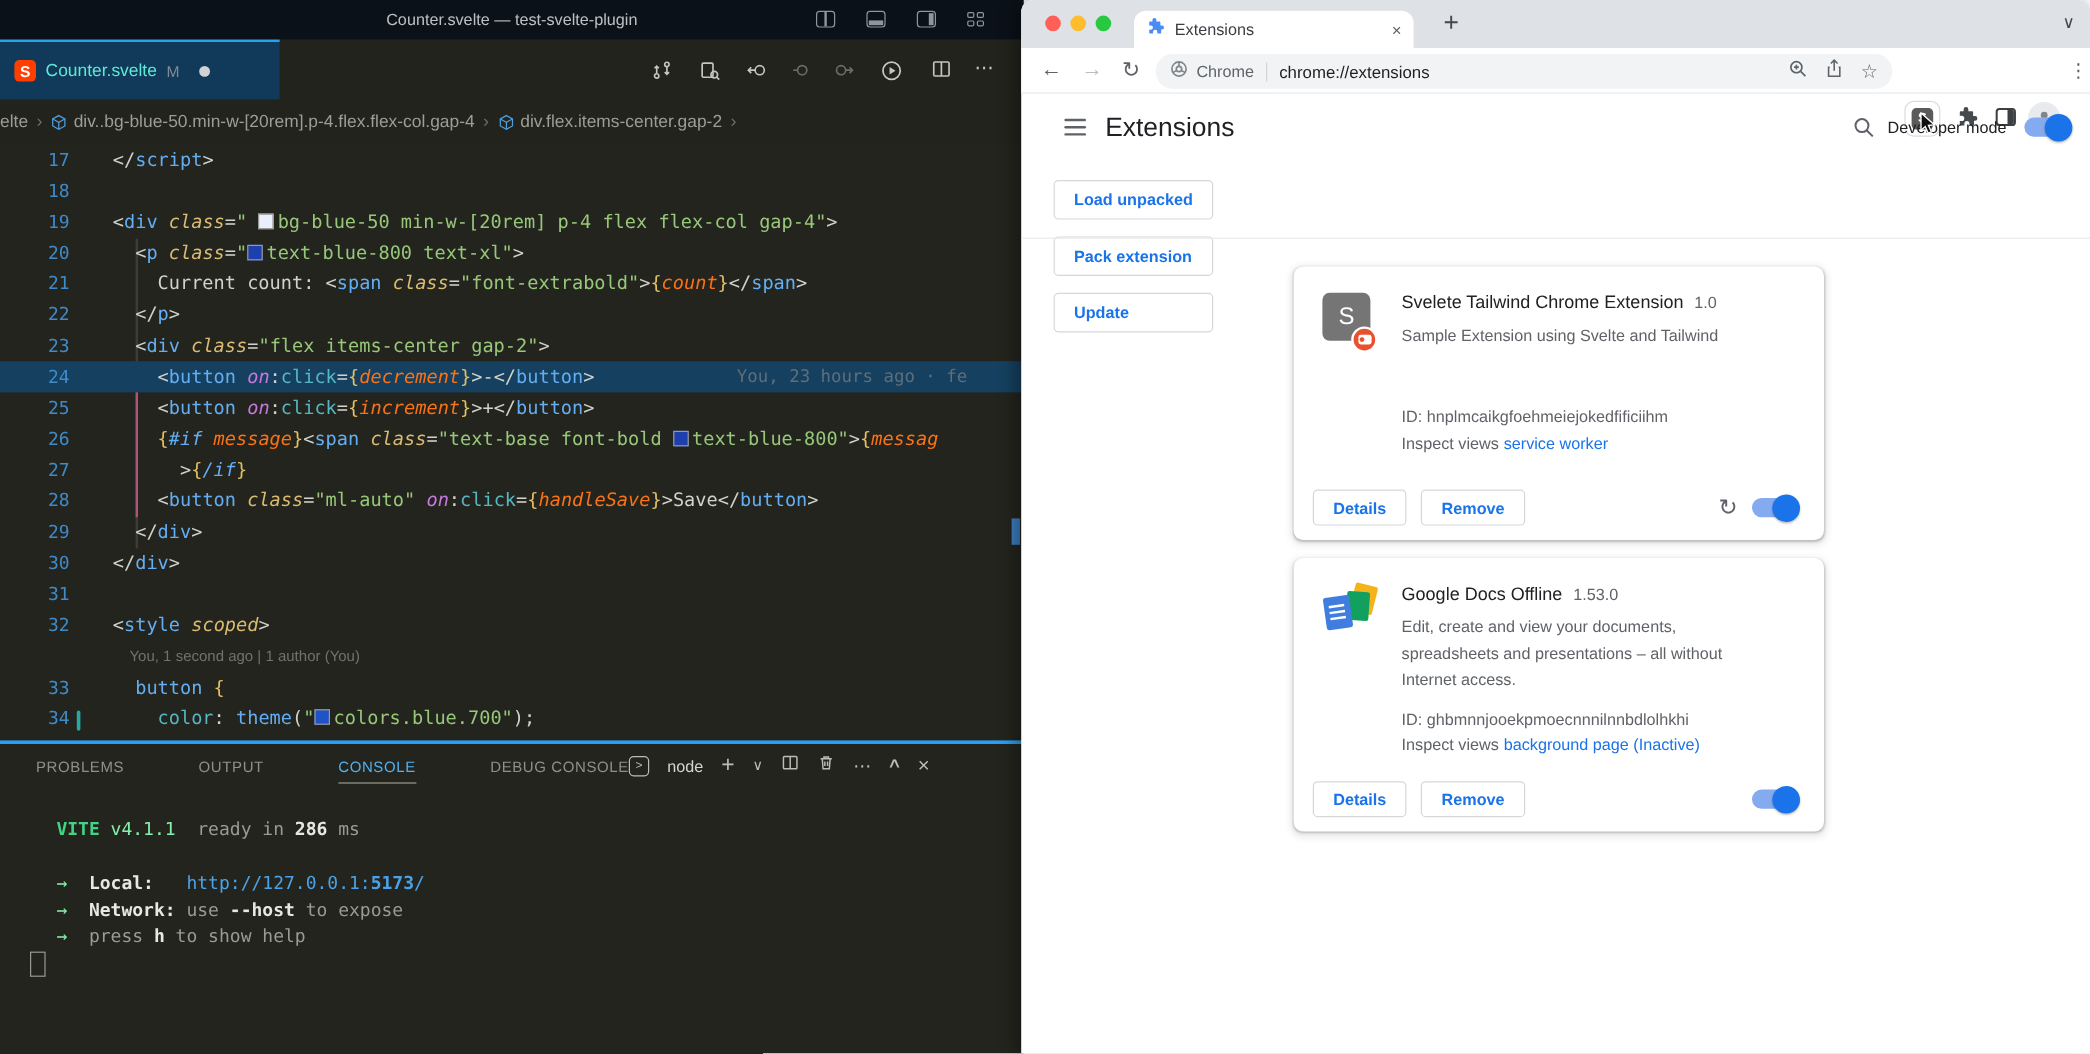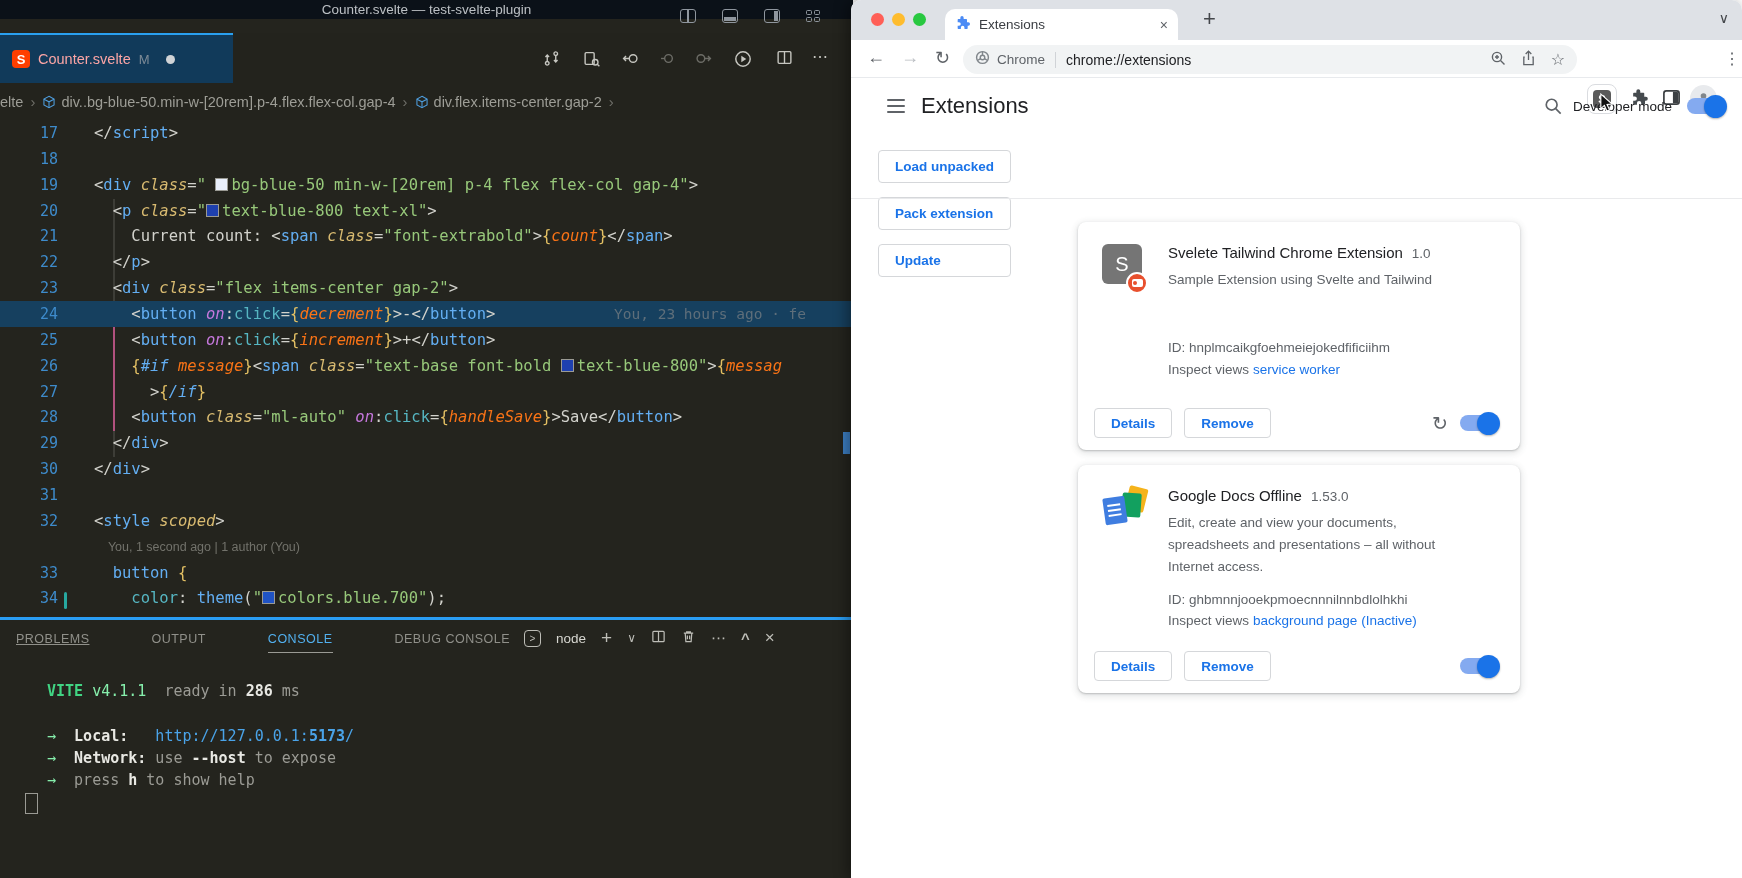--- a/index.html
+++ b/index.html
@@ -3,37 +3,37 @@
 <meta charset="utf-8">
 <style>
   * { margin:0; padding:0; box-sizing:border-box; }
   html,body { background:#ffffff; }
   #screen { position:relative; width:1742px; height:878px; overflow:hidden;
             font-family:"Liberation Sans", sans-serif; }
 
   
   .vsc { position:absolute; left:0; top:0; width:853px; height:878px;
          background:#24241e; overflow:hidden; z-index:1; }
-  .vs-title { position:absolute; left:0; top:0; right:0; height:19px; background:#0b1118;
+  .vs-title { position:absolute; left:0; top:0; right:0; height:33px; background:#0b1118;
               display:flex; align-items:center; justify-content:center;
               color:#bcc0c4; font-size:13.5px; }
   .wicon { position:absolute; top:9px; width:16px; height:14px; border:1.5px solid #8f969e;
            border-radius:3px; }
   .wicon.split::after { content:""; position:absolute; left:6px; top:0; bottom:0; width:1.5px; background:#8f969e; }
   .wicon.bot::after { content:""; position:absolute; left:1px; right:1px; bottom:1px; height:4px; background:#8f969e; }
   .wicon.right::after { content:""; position:absolute; right:1px; top:1px; bottom:1px; width:4px; background:#8f969e; }
   .wicon.grid { border:none; }
   .wicon.grid i { position:absolute; width:6px; height:5px; border:1.3px solid #8f969e; border-radius:1.5px; }
 
   .vs-tabs { position:absolute; left:0; top:33px; right:0; height:50px; background:#23231d; }
   .vs-tab { position:absolute; left:0; top:0; width:233px; height:50px; background:#113a5a;
             border-top:2.5px solid #2aa0f0; display:flex; align-items:center; padding:0 12px; gap:8px; }
   .svelte-ic { width:18px; height:18px; background:#ff3e00; border-radius:4px; color:#fff;
                font-weight:bold; font-size:13px; display:flex; align-items:center; justify-content:center; }
-  .vs-tabname { color:#fca5a5; font-size:14.5px; }
+  .vs-tabname { color:#5eead4; font-size:14.5px; }
   .vs-mod { color:#7e8b97; font-size:13px; }
   .vs-dot { width:9px; height:9px; border-radius:50%; background:#d0d3d6; margin-left:8px; }
   .ea { position:absolute; top:17px; color:#c6c6c0; }
   .ea svg { display:block; }
   .ea.dim { opacity:.45; }
   .glyph { font-size:16px; color:#c6c6c0; }
 
   .vs-crumbs { position:absolute; left:0; top:83px; right:0; height:37px; background:#23231d;
                display:flex; align-items:center; color:#9d9d96; font-size:14.5px; white-space:nowrap; overflow:hidden; }
   .chev { color:#6f6f69; margin:0 7px; font-size:15px; }
@@ -53,21 +53,21 @@
   .pn{color:#d2d2cc} .tag{color:#63aef2} .attr{color:#d9bb71;font-style:italic}
   .str{color:#97c87a} .brace{color:#e3c064} .var{color:#f97316;font-style:italic}
   .kw{color:#c678dd;font-style:italic} .kw2{color:#63aef2;font-style:italic}
   .prop{color:#56b6c2} .txt{color:#d2d2cc} .fn{color:#63aef2}
   .sw { display:inline-block; width:13px; height:13px; border:1px solid #9a9a94; vertical-align:-1px; margin-right:3px; }
   .scrollmark { position:absolute; right:3px; top:312px; width:7px; height:22px; background:#3c7ec2; }
 
   .vs-sash { position:absolute; left:0; top:617px; right:0; height:2.5px; background:#2a9df4; }
   .vs-panelhead { position:absolute; left:0; top:620px; right:0; height:36px; display:flex; align-items:center; }
   .ptab { margin-left:62px; font-size:12.5px; letter-spacing:.5px; color:#90908a; padding:8px 0 6px; }
-  .ptab:first-child { margin-left:16px;text-decoration:underline; }
+  .ptab:first-child { margin-left:30px; }
   .ptab.active { color:#52b0ef; border-bottom:1.5px solid #9a9a94; }
   .prt { position:absolute; left:524px; top:0; height:36px; display:flex; align-items:center; gap:15px; color:#bdbdb7; }
   .node-ic { width:17px; height:17px; border:1.4px solid #bdbdb7; border-radius:4px; font-size:10px;
              display:flex; align-items:center; justify-content:center; color:#bdbdb7; }
   .prt span.lbl { color:#d7d7d1; font-size:13.5px; }
   .pg { font-size:15px; color:#bdbdb7; }
 
   .vs-term { position:absolute; left:0; top:656px; right:0; bottom:0; }
   .trow { position:absolute; left:47px; white-space:pre; font-family:"DejaVu Sans Mono", monospace; font-size:15px; }
   .g{color:#86efac} .gb{color:#41d483;font-weight:bold} .dim{color:#9b9b95}

